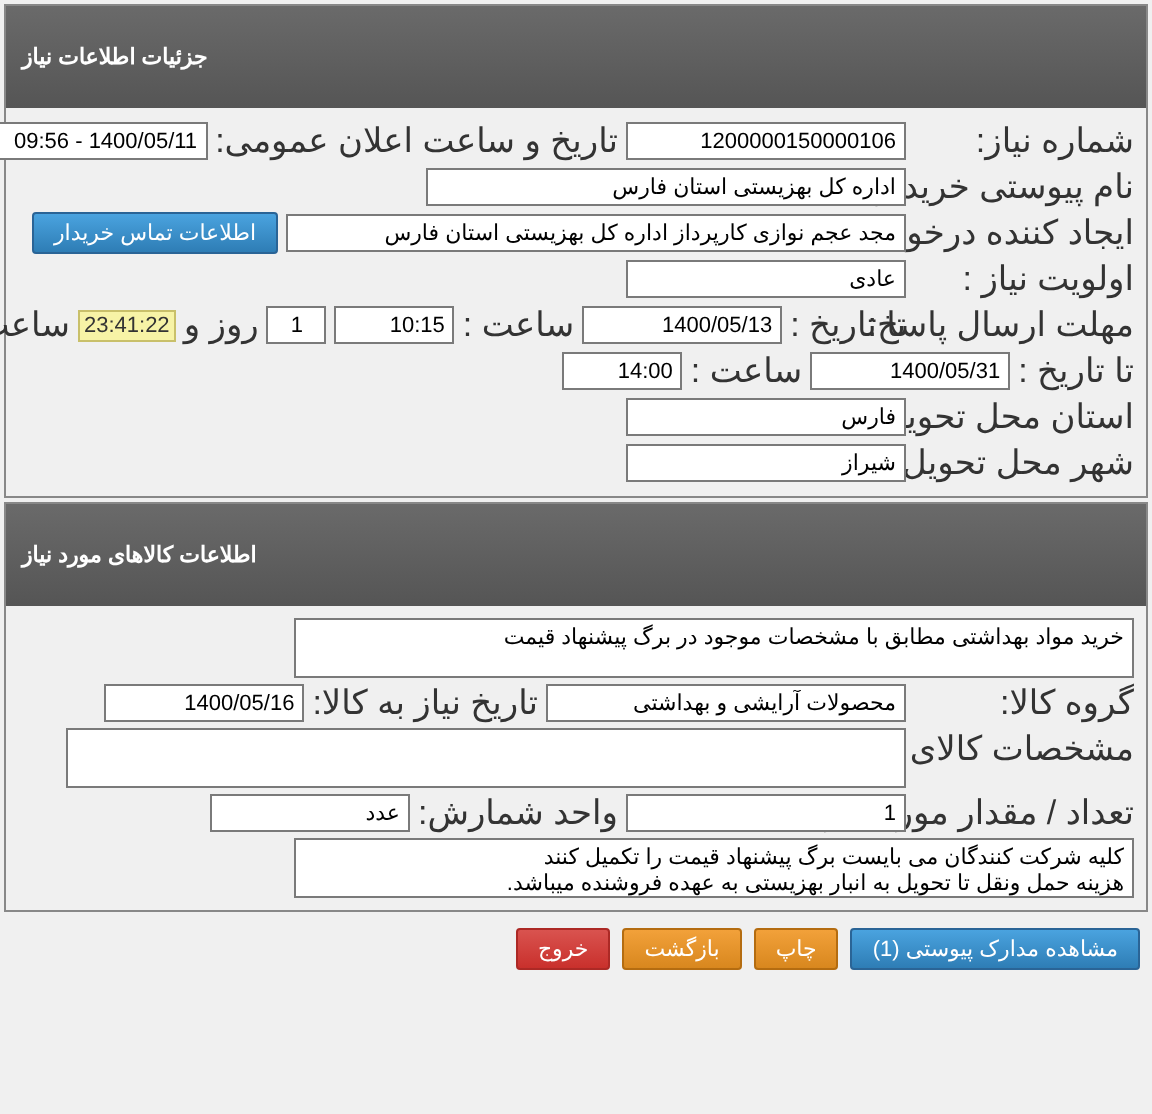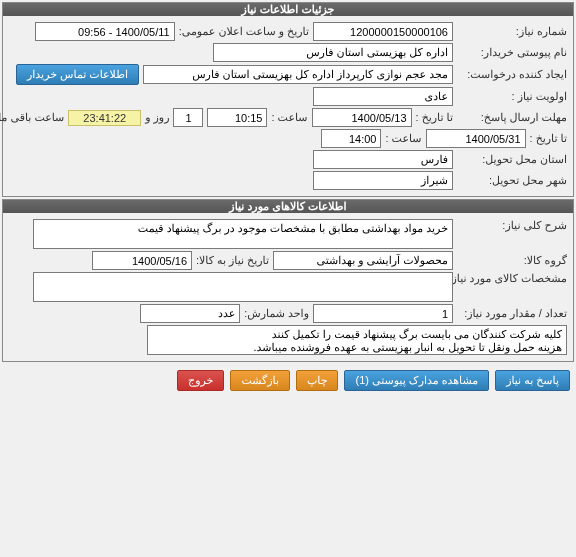--- a/index.html
+++ b/index.html
@@ -13,39 +13,39 @@
   color: #333;
 }
 .panel {
   border: 1px solid #888;
   margin: 2px;
   background: #f0f0f0;
 }
 .panel-header {
   background: linear-gradient(#6a6a6a, #555555);
   color: #fff;
-  padding: 0 8px;
+  padding: 19px 8px;
   font-size: 11px;
   font-weight: bold;
-  text-align: center;
+  text-align: left;
 }
 .panel-body {
   padding: 4px 6px;
 }
 .row {
   display: flex;
   align-items: center;
   margin: 2px 0;
   gap: 4px;
   flex-wrap: nowrap;
 }
 .label {
   color: #333;
   white-space: nowrap;
-  font-size: 11px;
+  font-size: 17px;
   text-align: right;
 }
 .label-col {
   width: 110px;
   flex-shrink: 0;
 }
 input.field, textarea.field, .field {
   border: 1px solid #7a7a7a;
   background: #fff;
   padding: 2px 4px;
@@ -84,21 +84,21 @@
 }
 .btn-row {
   display: flex;
   gap: 6px;
   padding: 6px;
   justify-content: flex-start;
 }
 .timer {
   background: #f7f3a6;
   border: 1px solid #c9c06a;
-  padding: 1px 14px;
+  padding: 1px 2px;
   font-size: 11px;
   direction: ltr;
   display: inline-block;
 }
 .w60 { width: 60px; }
 .w100 { width: 100px; }
 .w140 { width: 140px; }
 .w180 { width: 180px; }
 .w240 { width: 240px; }
 .w420 { width: 420px; }
@@ -163,21 +163,20 @@
     </div>
 
   </div>
 </div>
 
 <div class="panel">
   <div class="panel-header">اطلاعات کالاهای مورد نیاز</div>
   <div class="panel-body">
 
     <div class="row" style="align-items:flex-start">
-      <span class="label label-col">شرح کلی نیاز:</span>
       <textarea class="field w420" rows="2" readonly="" style="">خرید مواد بهداشتی مطابق با مشخصات موجود در برگ پیشنهاد قیمت</textarea>
     </div>
 
     <div class="row">
       <span class="label label-col">گروه کالا:</span>
       <input class="field w180" readonly="" value="محصولات آرایشی و بهداشتی" style="">
       <span class="label">تاریخ نیاز به کالا:</span>
       <input class="field w100" readonly="" value="1400/05/16" style="">
     </div>
 
@@ -195,18 +194,17 @@
 
     <div class="row" style="align-items:flex-start">
       <textarea class="field w420" rows="2" readonly="" style="">کلیه شرکت کنندگان می بایست برگ پیشنهاد قیمت را تکمیل کنند
 هزینه حمل ونقل تا تحویل به انبار بهزیستی به عهده فروشنده میباشد.</textarea>
     </div>
 
   </div>
 </div>
 
 <div class="btn-row">
-  <button class="btn btn-primary">پاسخ به نیاز</button>
   <button class="btn btn-primary">مشاهده مدارک پیوستی (1)</button>
   <button class="btn btn-warn">چاپ</button>
   <button class="btn btn-warn">بازگشت</button>
   <button class="btn btn-danger">خروج</button>
 </div>
 
 </body></html>

